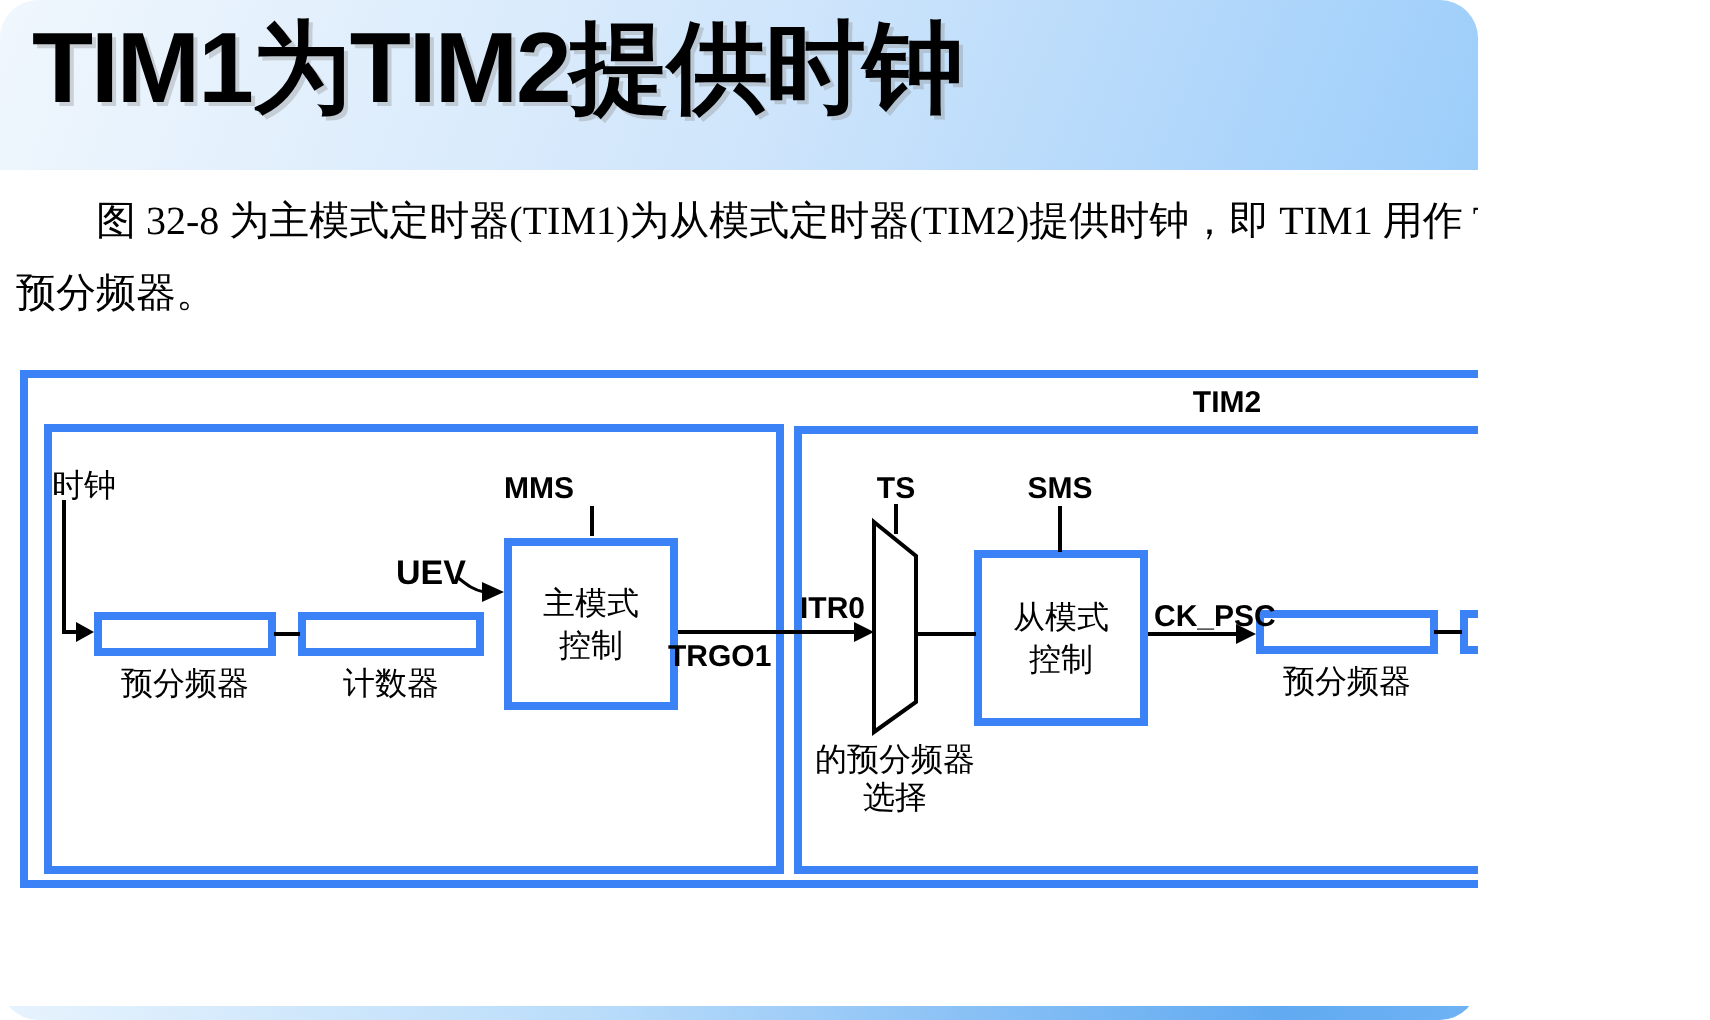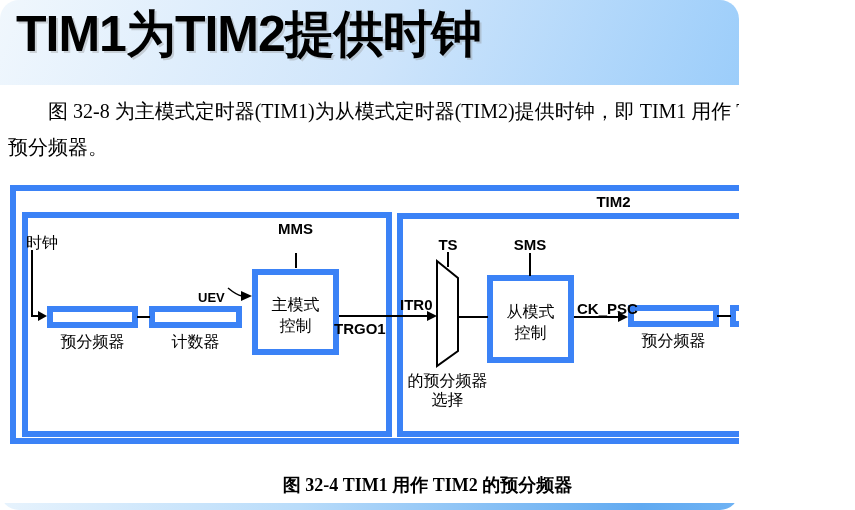--- a/index.html
+++ b/index.html
@@ -16,21 +16,21 @@
   .para{position:absolute;left:8px;top:93px;width:800px;
         font-family:"Liberation Serif",serif;font-size:20px;line-height:36px;
         color:#000;text-indent:2em;text-align:justify;}
   
   .caption{position:absolute;left:0;top:473px;width:855px;text-align:center;
            font-family:"Liberation Serif",serif;font-weight:bold;font-size:18px;color:#000;}
   
   .footer{position:absolute;left:0;top:503px;width:855px;height:7px;
           background:linear-gradient(to right,#e7f3fd 0%,#b9dcfa 35%,#61aaf1 75%,#7fbdf7 100%);}
   
-  .box{position:absolute;border:6px solid #3b82f6;background:#fff;box-sizing:border-box;z-index:1;}
+  .box{position:absolute;border:4px solid #3b82f6;background:#fff;box-sizing:border-box;z-index:1;}
   .frame{background:transparent;}
   .dlabel{position:absolute;color:#000;z-index:3;white-space:nowrap;}
   .cjk{font-family:"Liberation Serif",serif;font-size:16px;}
   .sig{font-family:"Liberation Sans",sans-serif;font-weight:bold;font-size:15px;}
   .boxtitle{font-family:"Liberation Sans",sans-serif;font-weight:bold;font-size:15px;text-align:center;}
   .ctrltext{position:absolute;width:100%;text-align:center;
             font-family:"Liberation Serif",serif;font-size:16px;line-height:21px;color:#000;}
   svg.wires{position:absolute;left:0;top:0;width:855px;height:510px;z-index:2;pointer-events:none;}
 </style>
 </head>
@@ -86,32 +86,31 @@
       <polygon points="38,311 38,321 47,316"></polygon>
       <polygon points="241,291 241,301 252,296"></polygon>
       <polygon points="427,311 427,321 437,316"></polygon>
       <polygon points="618,312 618,322 628,317"></polygon>
     </g>
   </svg>
 
   <div class="dlabel cjk" style="left:26px;top:233px;text-align:right;">时钟</div>
   <div class="dlabel cjk" style="left:47px;top:332px;width:91px;text-align:center;">预分频器</div>
   <div class="dlabel cjk" style="left:149px;top:332px;width:93px;text-align:center;">计数器</div>
-  <div class="dlabel sig" style="left:198px;top:290px;font-size:13px;">UEV</div>
-  <div class="dlabel sig" style="left:252px;top:220px;width:87px;text-align:center;">MMS</div>
+  <div class="dlabel sig" style="left:198px;top:277px;font-size:17px;">UEV</div>
+  <div class="dlabel sig" style="left:252px;top:236px;width:87px;text-align:left;">MMS</div>
   <div class="dlabel sig" style="left:334px;top:296px;margin-top:24px;">TRGO1</div>
 
   <div class="dlabel sig" style="left:400px;top:296px;">ITR0</div>
   <div class="dlabel sig" style="left:428px;top:236px;width:40px;text-align:center;">TS</div>
   <div class="dlabel sig" style="left:505px;top:236px;width:50px;text-align:center;">SMS</div>
   <div class="dlabel cjk" style="left:407px;top:371px;width:81px;text-align:center;line-height:19px;">
     <div>的预分频器</div>
     <div>选择</div>
   </div>
   <div class="dlabel sig" style="left:577px;top:300px;">CK_PSC</div>
   <div class="dlabel cjk" style="left:628px;top:331px;width:91px;text-align:center;">预分频器</div>
   <div class="dlabel cjk" style="left:730px;top:331px;width:92px;text-align:center;">计数器</div>
 
-  <div class="caption">图 32-4 TIM1 用作 TIM2 的预分频器</div>
 
   <div class="footer"></div>
 
 </div>
 
 </body></html>

